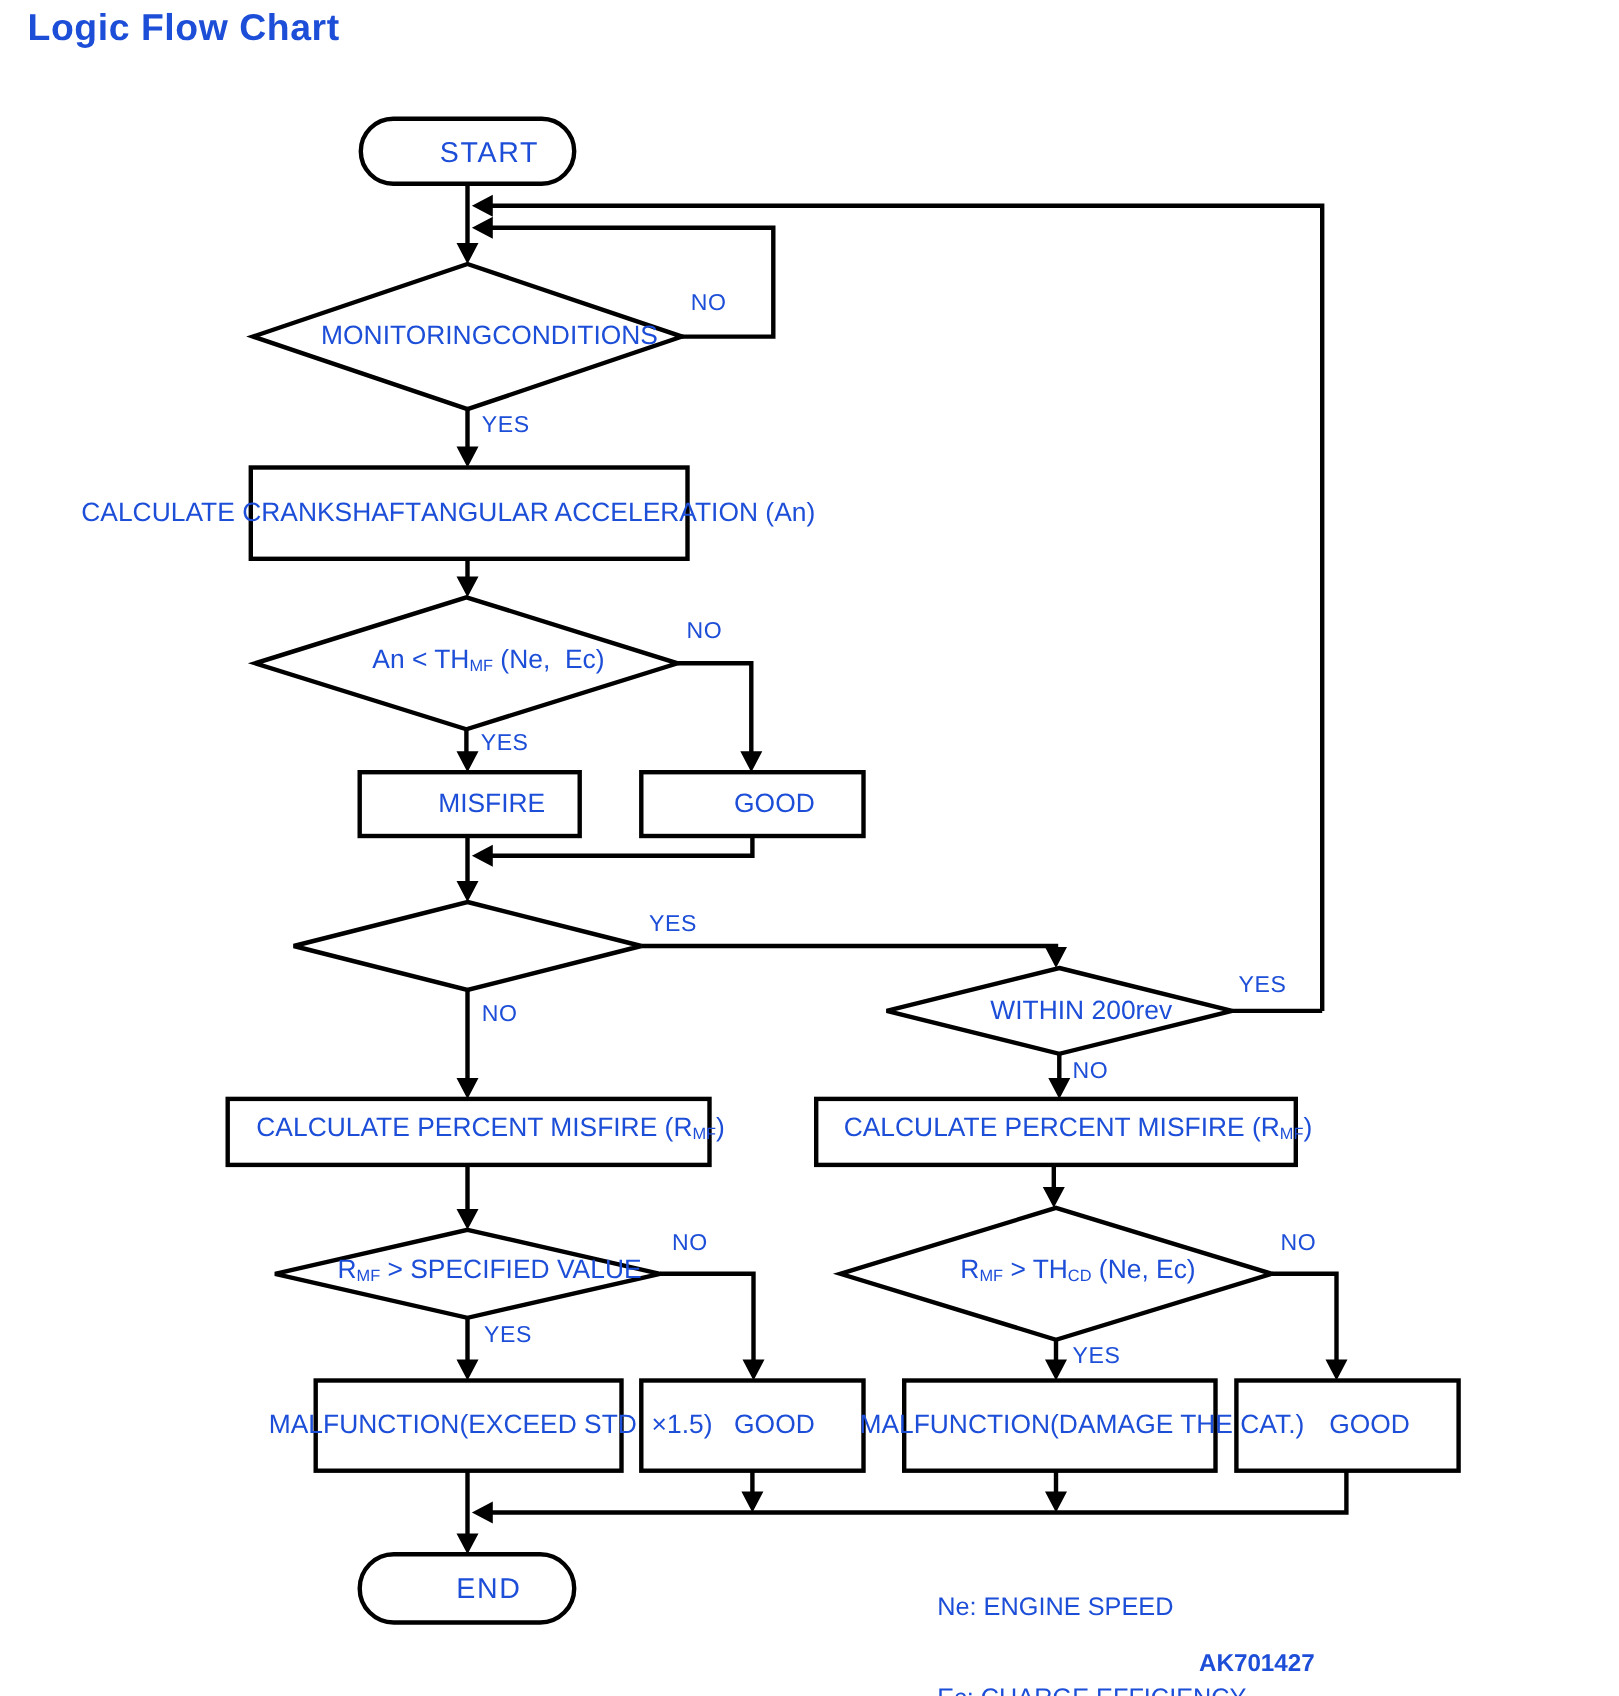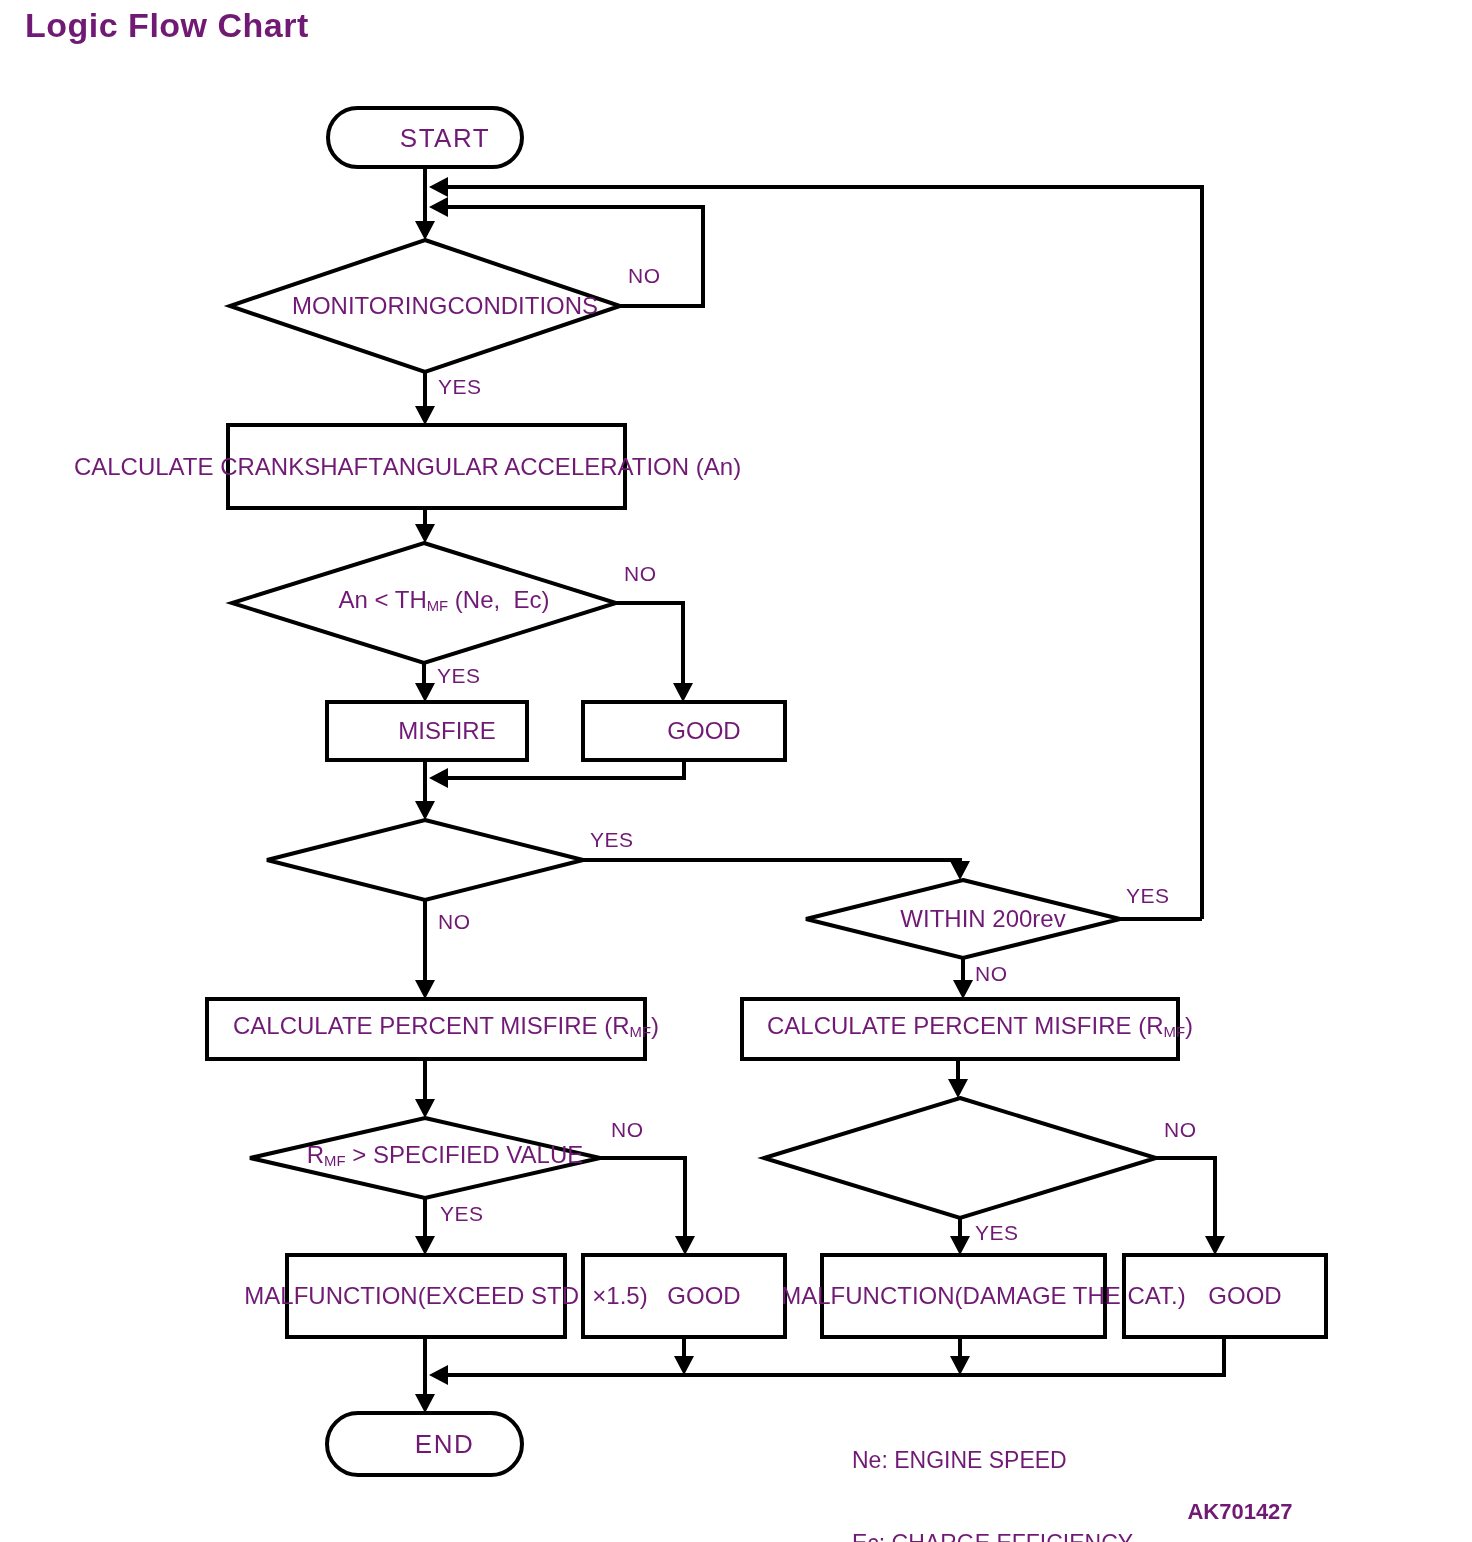--- a/index.html
+++ b/index.html
@@ -1,29 +1,29 @@
 <!DOCTYPE html>
 <html><head>
 <meta charset="utf-8">
 <style>
   html,body{margin:0;padding:0;background:#ffffff;}
   .canvas{position:relative;width:1472px;height:1542px;background:#ffffff;
-          font-family:"Liberation Sans",sans-serif;color:#701a75;overflow:hidden;}
+          font-family:"Liberation Sans",sans-serif;color:#1d4ed8;overflow:hidden;}
   svg.layer{position:absolute;left:0;top:0;}
   .title{position:absolute;left:25px;top:6px;font-size:34px;font-weight:bold;letter-spacing:0.5px;}
   .label{position:absolute;display:flex;align-items:center;justify-content:center;
          text-align:center;font-size:24px;line-height:28px;padding-left:20px;}
   .label.two{flex-direction:row;}
   .label .nowrap,.nowrap{white-space:pre;}
   .big{font-size:26px;letter-spacing:1.5px;}
   .bl{position:absolute;font-size:21px;letter-spacing:0.5px;}
   .sub{font-size:0.62em;vertical-align:-0.18em;}
   .rich{display:inline;}
   .legend{position:absolute;left:852px;top:1392px;font-size:23px;line-height:27.5px;white-space:pre;}
-  .doccode{position:absolute;left:1090px;top:1499px;width:300px;text-align:center;
+  .doccode{position:absolute;left:1090px;top:1499px;width:300px;text-align:left;
            font-weight:bold;font-size:22px;}
 </style>
 </head>
 <body>
 
 <div class="canvas">
 
   <svg class="layer" width="1472" height="1542" viewBox="0 0 1472 1542">
 
     <path fill="none" stroke="#000" stroke-width="4" d="M425 167V228 M1202 919V187H446 M620 306H703V207H446 M425 372V413 M425 508V531
@@ -86,20 +86,23 @@
   </div>
 
   <div class="label" style="left:744px;top:1001px;width:432px;height:56px">
     <span class="rich nowrap"><span>CALCULATE PERCENT MISFIRE (R</span><span class="sub">MF</span><span>)</span></span>
   </div>
 
   <div class="label" style="left:270px;top:1130px;width:310px;height:56px">
     <span class="rich nowrap"><span>R</span><span class="sub">MF</span><span> &gt; SPECIFIED VALUE</span></span>
   </div>
 
+  <div class="label" style="left:784px;top:1130px;width:352px;height:56px">
+    <span class="rich nowrap"><span>R</span><span class="sub">MF</span><span> &gt; TH</span><span class="sub">CD</span><span> (Ne, Ec)</span></span>
+  </div>
 
   <div class="label two" style="left:289px;top:1257px;width:274px;height:78px">
     <div class="nowrap">MALFUNCTION</div>
     <div class="nowrap">(EXCEED STD  ×1.5)</div>
   </div>
 
   <div class="label" style="left:585px;top:1257px;width:198px;height:78px">GOOD</div>
 
   <div class="label two" style="left:824px;top:1257px;width:279px;height:78px">
     <div class="nowrap">MALFUNCTION</div>

